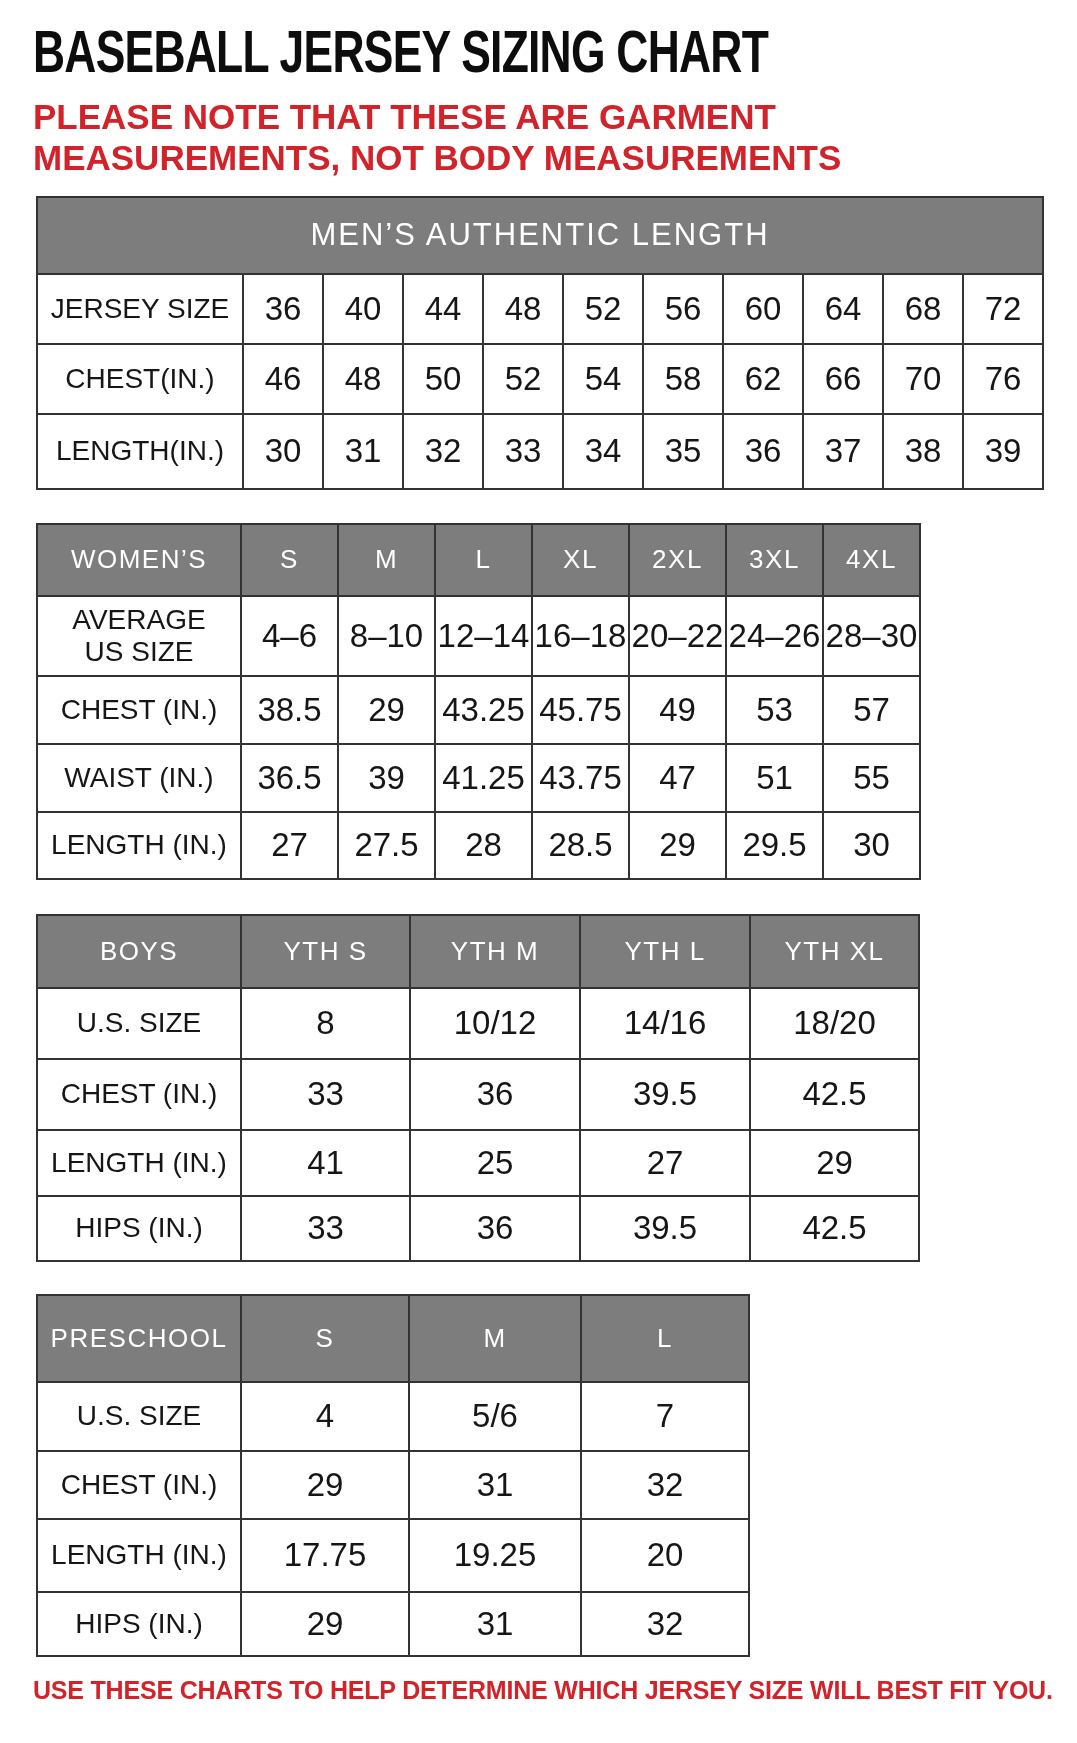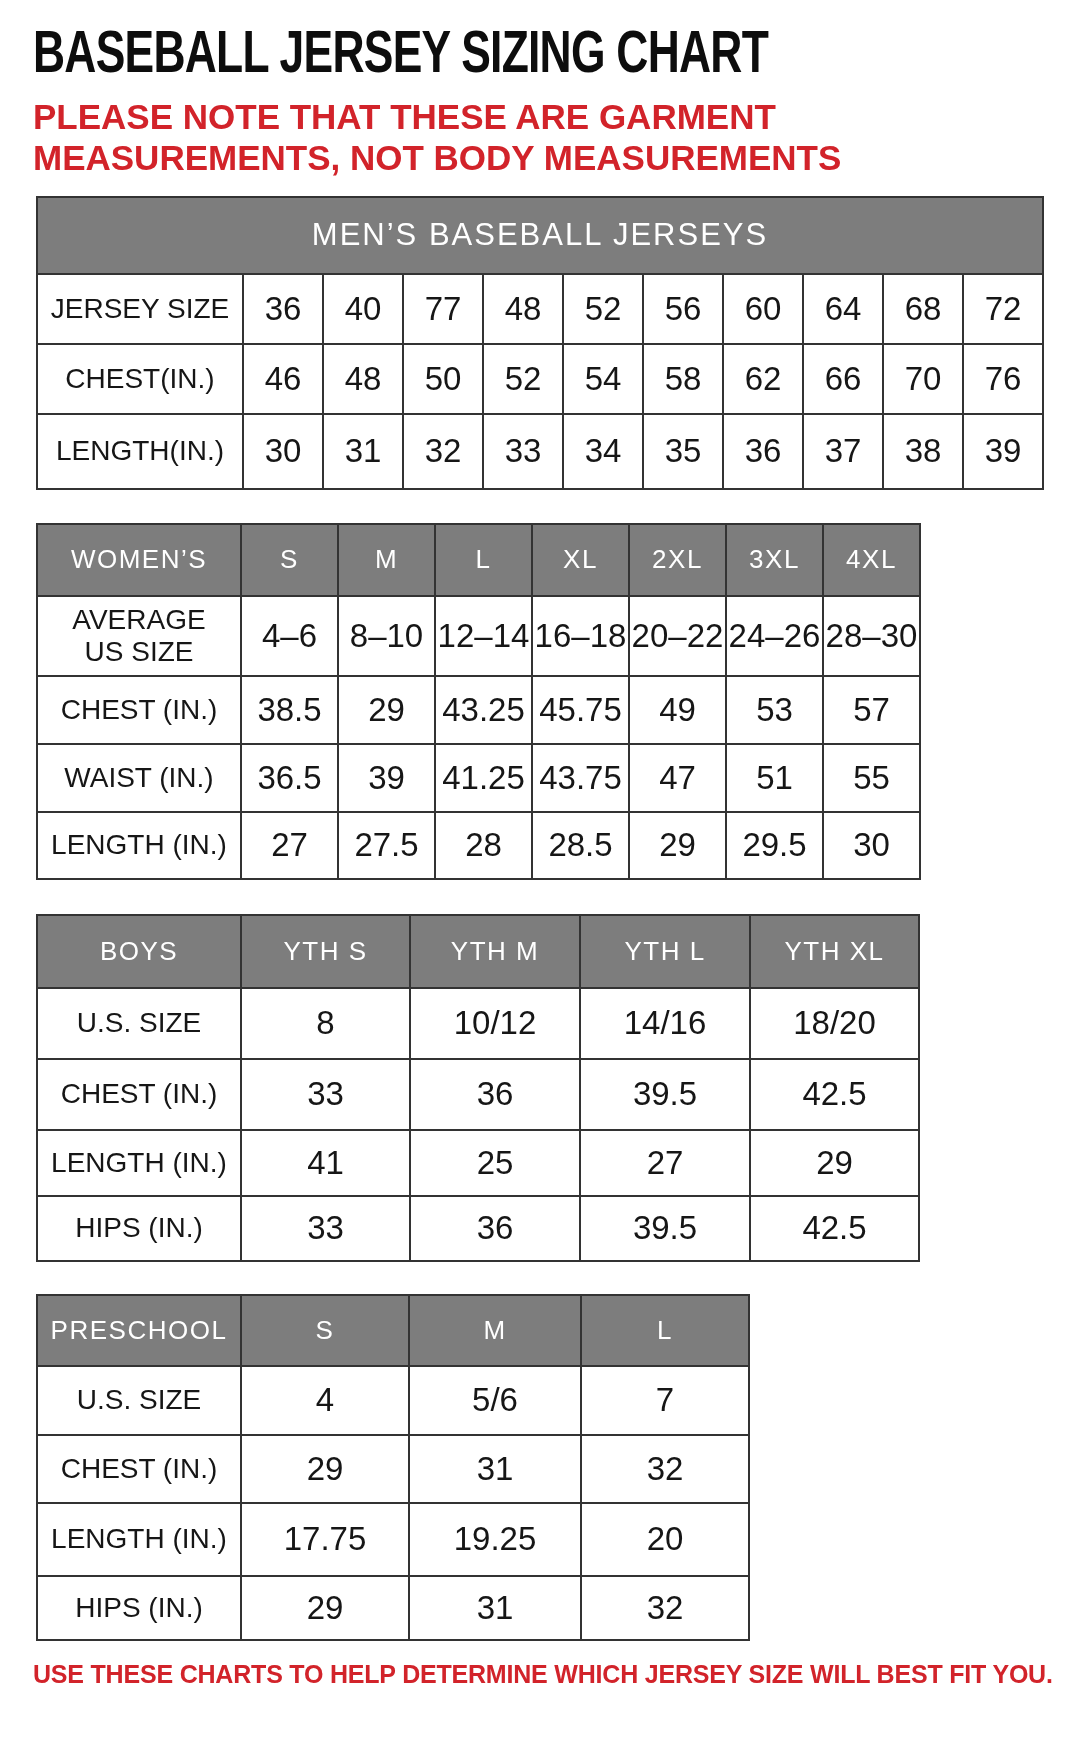--- a/index.html
+++ b/index.html
@@ -29,21 +29,21 @@
 
   .row-label { font-size:28px; }
   .col-head  { font-size:31px; }
   .value     { font-size:33px; }
   .narrow-label { padding:0 18px; line-height:1.15; }
 
   
   .hA{height:77px} .hB{height:70px} .hC{height:75px}
   .hD{height:72px} .hE{height:80px} .hF{height:68px} .hG{height:67px}
   .hH{height:73px} .hI{height:71px} .hJ{height:66px} .hK{height:65px}
-  .hL{height:71px} .hM{height:69px} .hN{height:68px} .hO{height:73px} .hP{height:64px}
+  .hL{height:87px} .hM{height:69px} .hN{height:68px} .hO{height:73px} .hP{height:64px}
 
   .footer { margin:19px 0 0 33px; font-size:25px; font-weight:700;
             color:#d2232a; white-space:nowrap; letter-spacing:-0.2px; }
 </style>
 </head>
 <body>
 
 <div class="page">
 
   <div class="title">BASEBALL JERSEY SIZING CHART</div>
@@ -59,27 +59,27 @@
         <col style="width:80px">
         <col style="width:80px">
       <col style="width:80px">
         <col style="width:80px">
         <col style="width:80px">
         <col style="width:80px">
         <col style="width:80px">
     </colgroup>
     <tbody>
         <tr class="ghead hA">
-      <th colspan="11">MEN’S BASEBALL JERSEYS</th>
+      <th colspan="11">MEN’S AUTHENTIC LENGTH</th>
     </tr>
     <tr class="hB">
       <td class="row-label">JERSEY SIZE</td>
       <td class="value">36</td>
       <td class="value">40</td>
-      <td class="value">77</td>
+      <td class="value">44</td>
       <td class="value">48</td>
       <td class="value">52</td>
       <td class="value">56</td>
       <td class="value">60</td>
       <td class="value">64</td>
       <td class="value">68</td>
       <td class="value">72</td>
     </tr>
     <tr class="hB">
       <td class="row-label">CHEST(IN.)</td>

